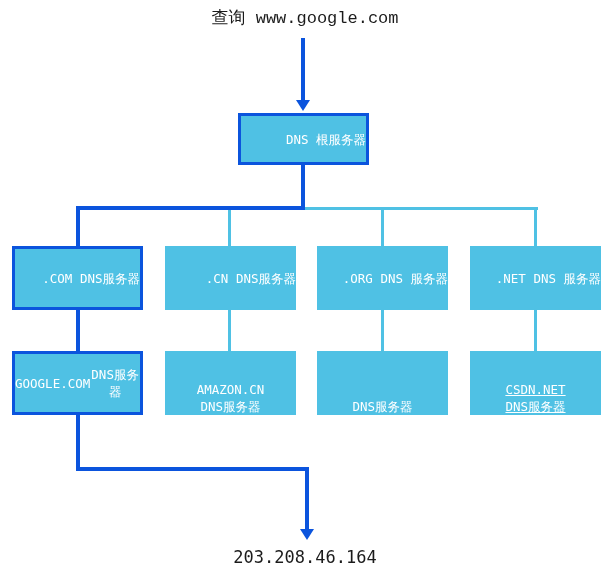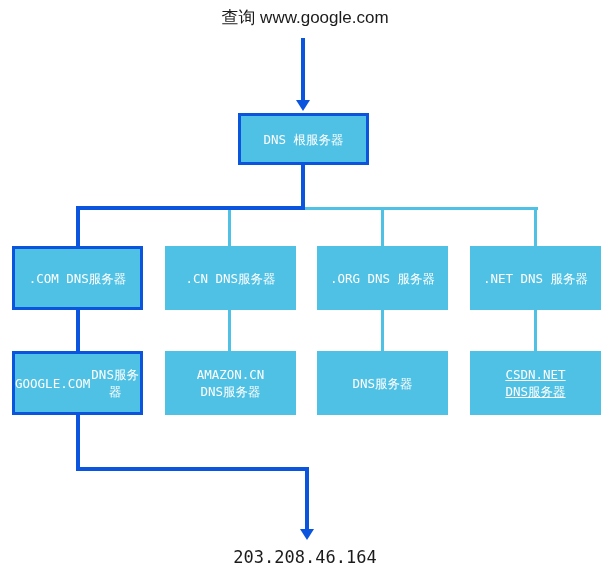--- a/index.html
+++ b/index.html
@@ -8,21 +8,21 @@
     background:#ffffff;
     font-family:"DejaVu Sans Mono","Liberation Mono",monospace;
     overflow:hidden;
   }
   #diagram{position:relative;width:610px;height:580px;}
 
   .query-label{
     position:absolute;
     left:0;right:0;top:6px;
     text-align:center;
-    font-family:Liberation Sans, sans-serif;
+    font-family:Liberation Mono, monospace;
     font-size:17px;
     color:#1b1b1b;
     letter-spacing:0px;
     white-space:nowrap;
   }
   .result-label{
     position:absolute;
     left:0;right:0;top:547px;
     text-align:center;
     font-family:"DejaVu Sans Mono","Liberation Mono",monospace;
@@ -31,21 +31,21 @@
     white-space:nowrap;
   }
 
   .node{
     position:absolute;
     box-sizing:border-box;
     background:#4fc1e4;
     color:#ffffff;
     display:flex;
     align-items:center;
-    justify-content:center;
+    justify-content:flex-end;
     text-align:center;
     font-family:"DejaVu Sans Mono","Liberation Mono",monospace;
     font-size:12.5px;
     line-height:17px;
     z-index:3;
   }
   .node.highlight{border:3px solid #0b54dd;}
   .node .line2{display:block;}
 
   

